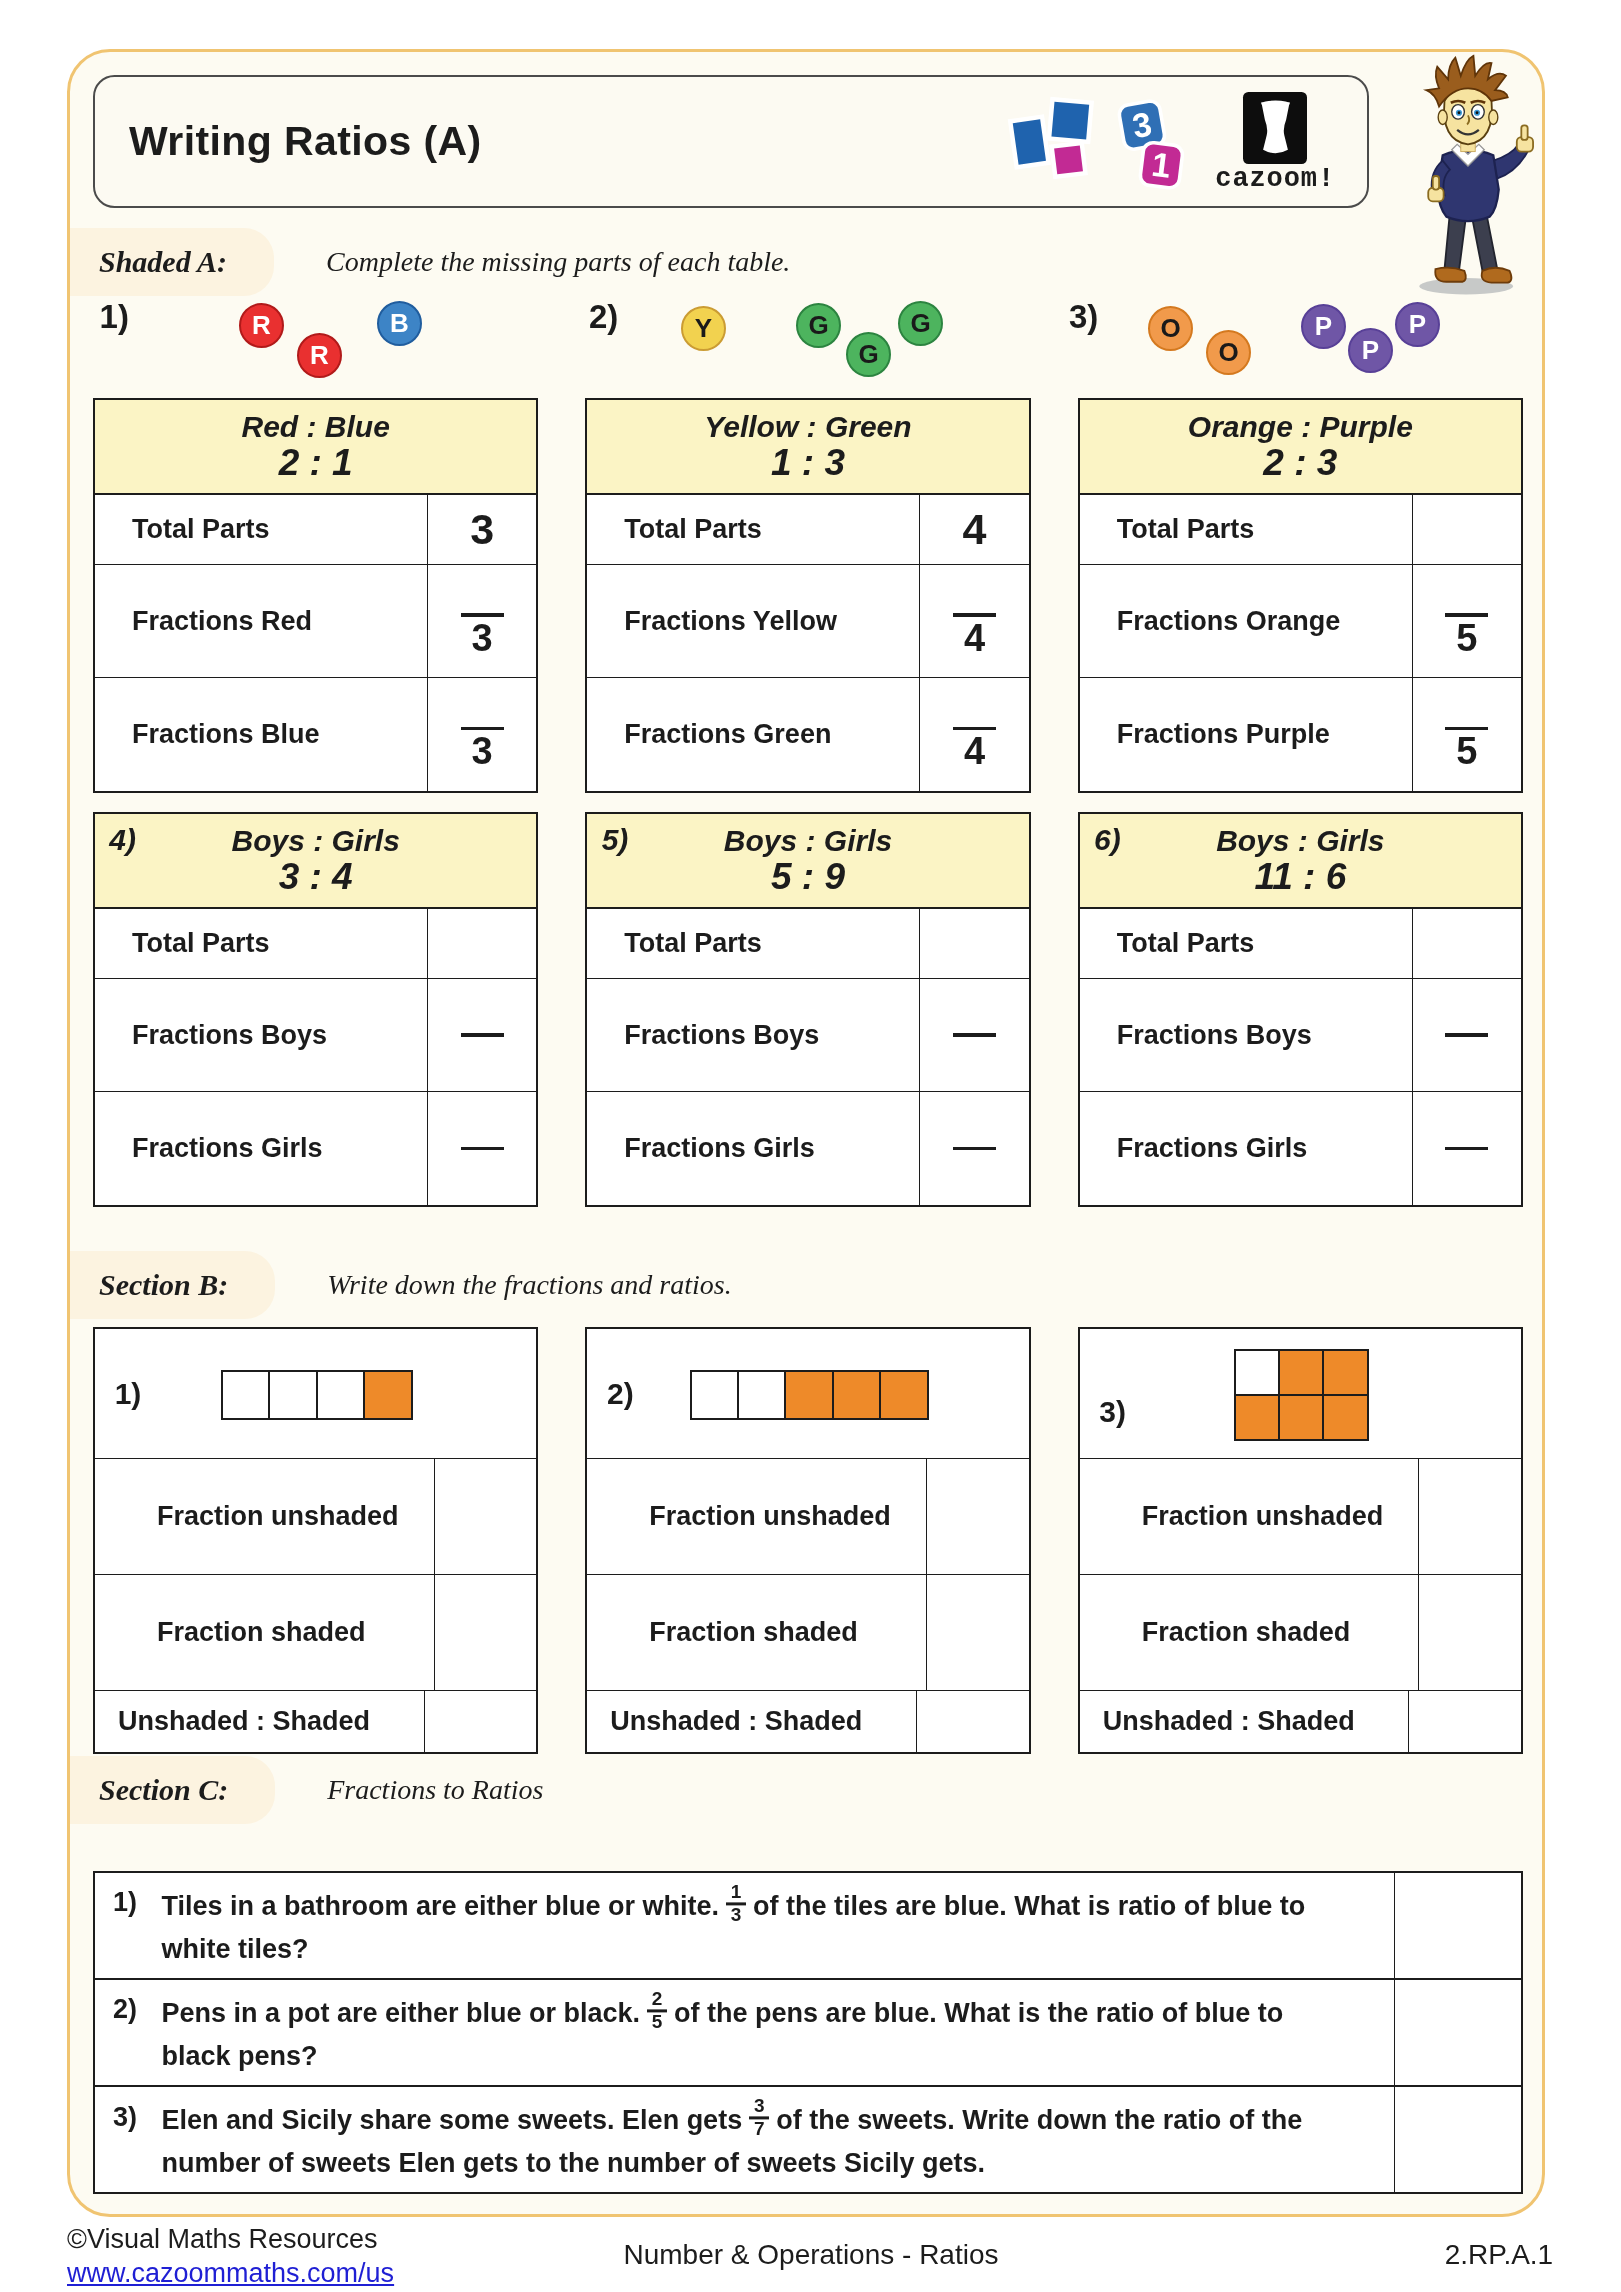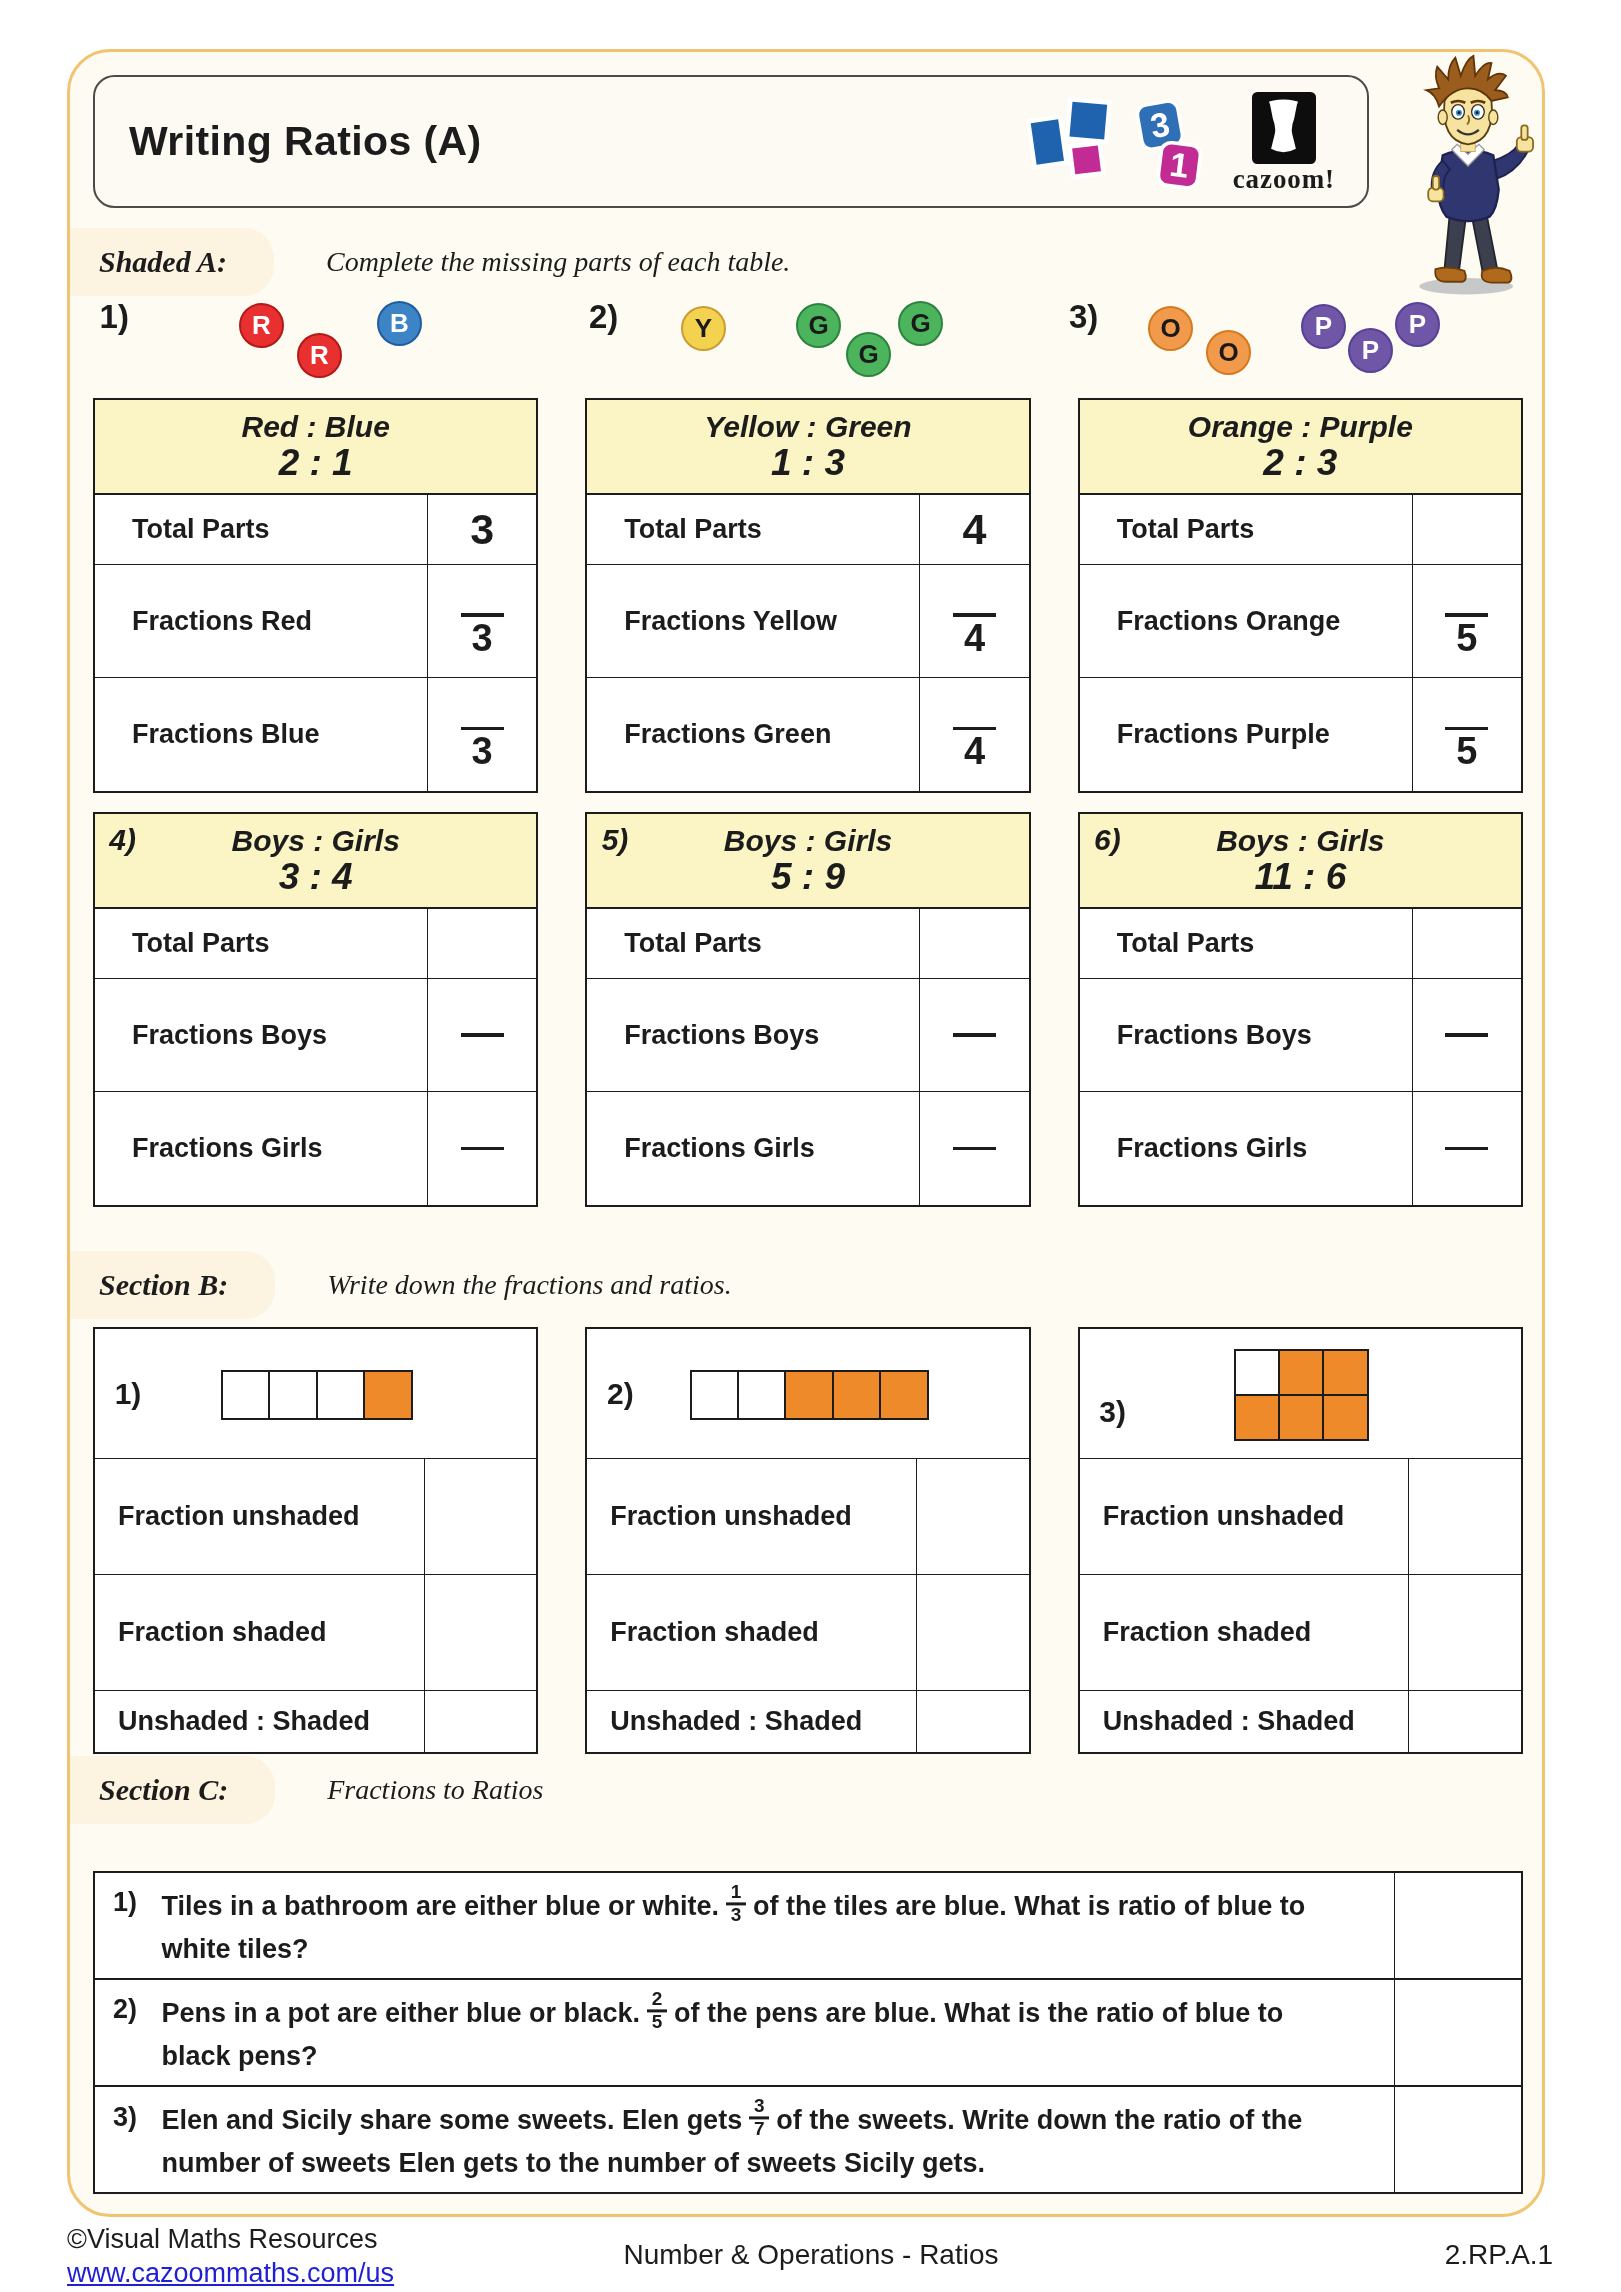--- a/index.html
+++ b/index.html
@@ -16,21 +16,21 @@
   
   .header-box {
     position:absolute; left:23px; top:23px; width:1276px; height:133px;
     background:#fcfaf2; border:2.7px solid #4b4b4b; border-radius:21.5px;
     display:flex; align-items:center;
   }
   .page-title { font-size:41px; font-weight:bold; padding-left:34px; letter-spacing:0.4px; }
   .logo-cluster { position:absolute; right:32px; top:0; height:100%; display:flex; align-items:center; gap:23px; }
   .cazoom-badge { display:flex; flex-direction:column; align-items:center; margin-top:3.6px; }
   .cazoom-badge .glass { width:64px; height:72px; background:#0d0d0d; border-radius:5.4px; display:flex; align-items:center; justify-content:center; }
-  .cazoom-text { font-family:Liberation Serif, serif; font-weight:bold; font-size:27px; margin-top:0px; letter-spacing:0.9px; }
+  .cazoom-text { font-family:Liberation Mono, monospace; font-weight:bold; font-size:27px; margin-top:0px; letter-spacing:0.9px; }
   .mascot { position:absolute; left:1324px; top:1.8px; }
   
   .section-row { position:absolute; left:0; display:flex; align-items:center; height:68px; }
   .section-chip {
     background:var(--chip-bg); height:68px; border-radius:0 30px 30px 0;
     display:flex; align-items:center; padding:0 47px 0 29px;
   }
   .section-chip span { font-family:"Liberation Serif", serif; font-style:italic; font-weight:bold; font-size:30px; }
   .section-instruction { font-family:"Liberation Serif", serif; font-style:italic; font-size:28px; margin-left:52px; }
   
@@ -66,21 +66,21 @@
   .b-table { flex:1; border:2.7px solid var(--table-border); background:#ffffff; display:flex; flex-direction:column; }
   .b-diagram { position:relative; height:130px; border-bottom:1.8px solid var(--table-border); display:flex; align-items:center; justify-content:center; }
   .b-num { position:absolute; left:19.7px; top:50%; transform:translateY(-50%); font-size:30px; font-weight:bold; }
   .b-num.low { top:64%; }
   .sq-row { display:flex; }
   .sq { width:50px; height:50px; background:#ffffff; border:2.7px solid var(--table-border); margin-right:-2.7px; margin-bottom:-2.7px; }
   .sq.shaded { background:var(--shaded); }
   .grid-small .sq { width:47px; height:47px; }
   .b-row { display:flex; border-bottom:1.8px solid var(--table-border); }
   .b-row:last-child { border-bottom:none; }
-  .b-row.h130 { height:116px; } .b-row.h68 { height:61px; }
+  .b-row.h130 { height:116px;padding-left:39px; } .b-row.h68 { height:61px; }
   .b-label { width:74.5%; display:flex; align-items:center; padding-left:23px; font-size:27px; font-weight:bold; }
   .b-value { width:25.5%; border-left:1.8px solid var(--table-border); }
   
   .c-table { position:absolute; left:23px; top:1819px; width:1430px; border:2.7px solid var(--table-border); background:#ffffff; }
   .c-row { display:flex; border-bottom:2.7px solid var(--table-border); min-height:105px; }
   .c-row:last-child { border-bottom:none; }
   .c-num { width:61px; padding:14.3px 0 0 18px; font-size:27px; font-weight:bold; }
   .c-text { flex:1; padding:12.5px 54px 9px 5.4px; font-size:27px; font-weight:bold; line-height:1.5; }
   .c-answer { width:127px; border-left:1.8px solid var(--table-border); }
   .ifrac { display:inline-flex; flex-direction:column; align-items:center; vertical-align:middle; margin:0 7.2px; transform:translateY(-3.6px); }

